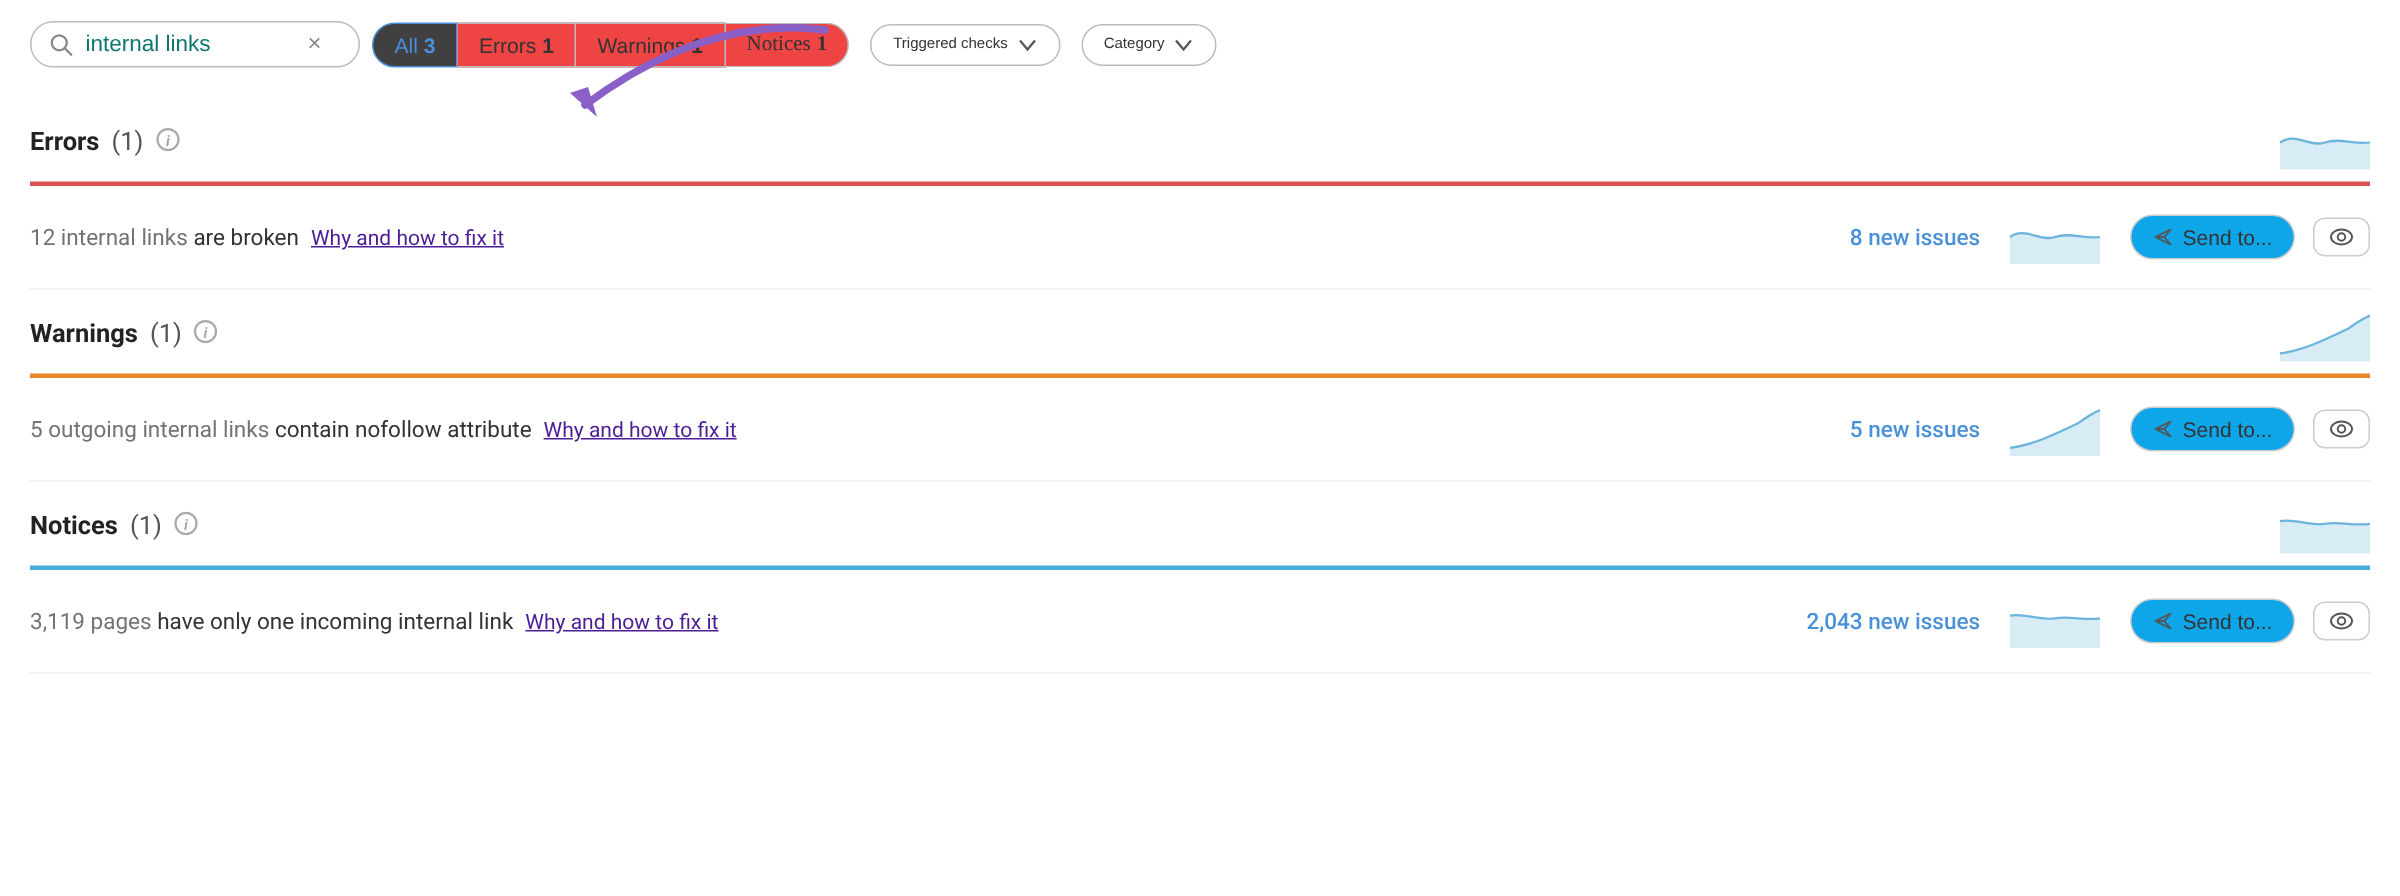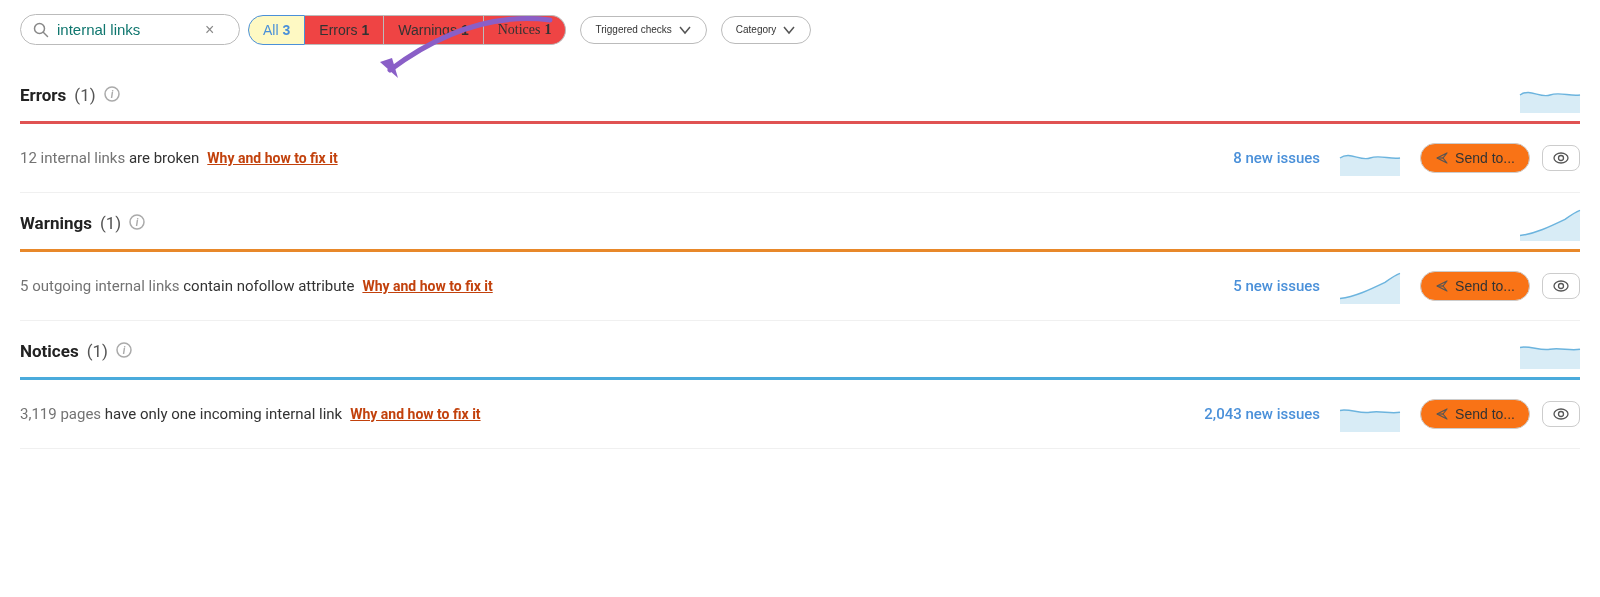--- a/index.html
+++ b/index.html
@@ -60,21 +60,21 @@
       cursor: pointer;
       color: #333;
       transition: background 0.15s;
     }
     .filter-tab:first-child { border-radius: 20px 0 0 20px; }
     .filter-tab:last-child { border-radius: 0 20px 20px 0; font-family: Liberation Serif, serif; }
     .filter-tab + .filter-tab { border-left: none; }
     .filter-tab.active {
       border-color: #4a90d9;
       color: #4a90d9;
-      background: #fef9c3;
+      background: #404040;
     }
     .filter-tab .count {
       margin-left: 4px;
       font-weight: 600;
     }
     .dropdown-btn {
       display: flex;
       align-items: center;
       gap: 6px;
       border: 1.5px solid #bbb;
@@ -149,27 +149,26 @@
       flex: 1;
       font-size: 15px;
       color: #333;
     }
     .issue-link {
       color: #737373;
       text-decoration: none;
       font-weight: 400;
     }
     .fix-link {
-      color: #c2410c;
+      color: #4c1d95;
       text-decoration: underline;
       font-size: 14px;
       cursor: pointer;
       white-space: nowrap;
       margin-left: 8px;
-      font-weight: bold;
     }
     .new-issues {
       color: #4a90d9;
       font-size: 15px;
       font-weight: 500;
       white-space: nowrap;
       min-width: 120px;
       text-align: right;
       margin-left: 40px;
     }
@@ -179,21 +178,21 @@
       margin: 0 8px;
     }
     .send-btn {
       display: flex;
       align-items: center;
       gap: 6px;
       border: 1.5px solid #ccc;
       border-radius: 20px;
       padding: 6px 14px;
       font-size: 14px;
-      background: #f97316;
+      background: #0ea5e9;
       cursor: pointer;
       color: #333;
       white-space: nowrap;
       text-align: right;
     }
     .eye-btn {
       display: flex;
       align-items: center;
       justify-content: center;
       border: 1.5px solid #ccc;

